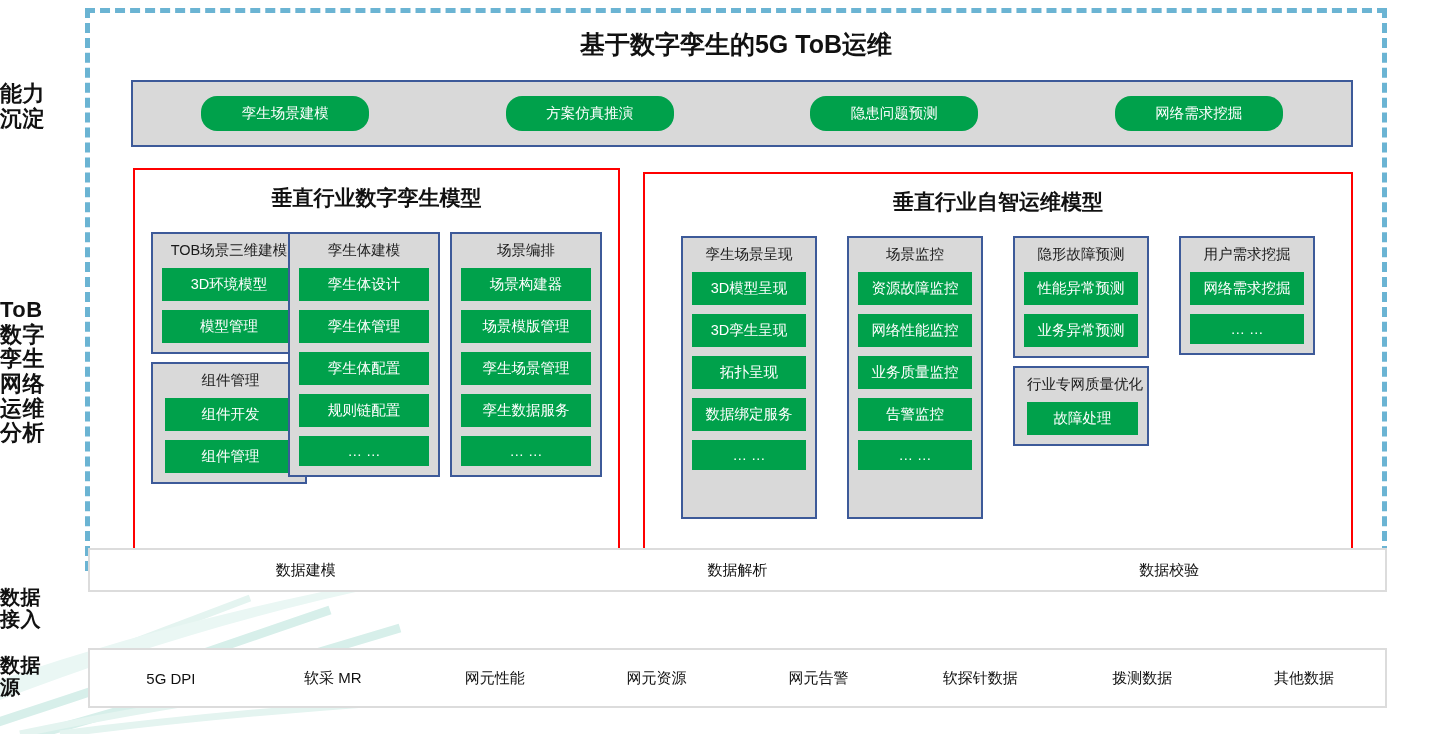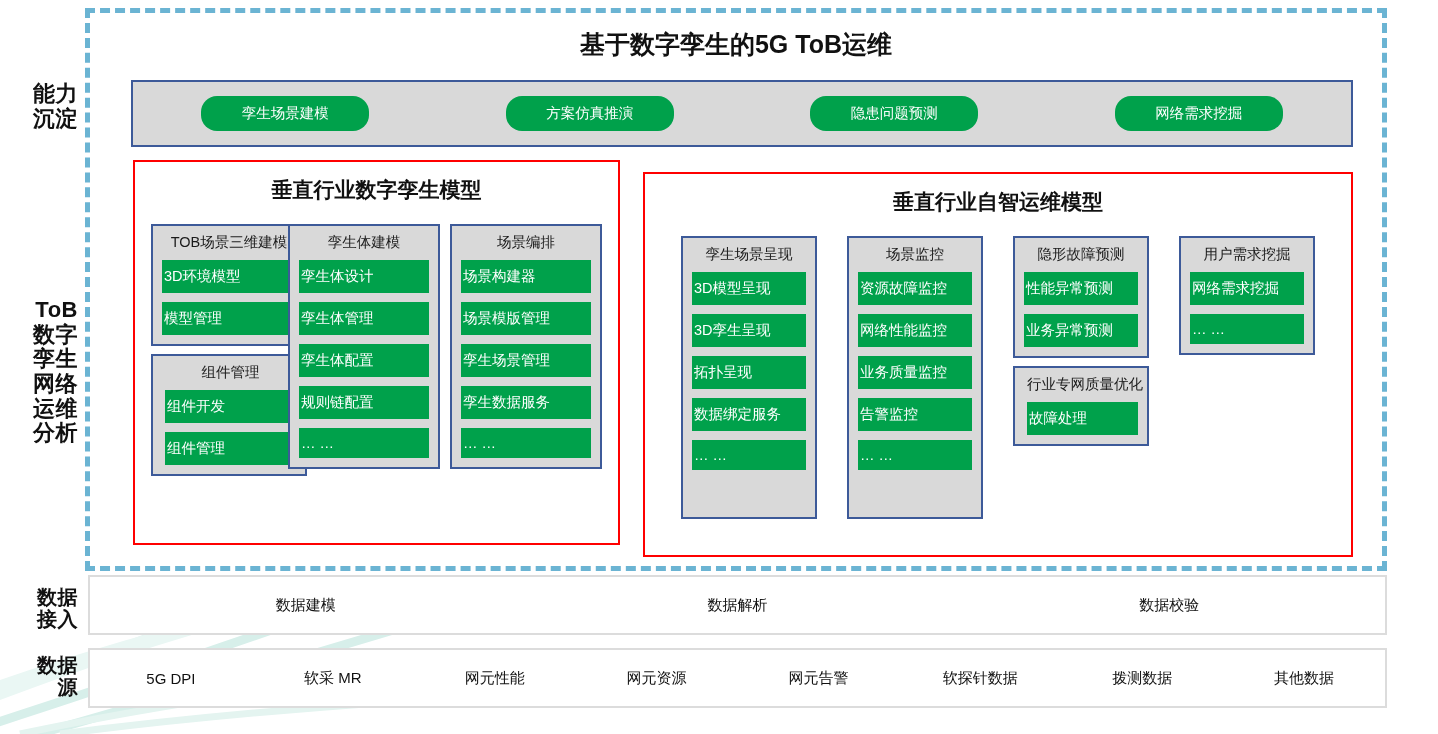--- a/index.html
+++ b/index.html
@@ -17,21 +17,21 @@
     position: absolute; left: 0; bottom: 0; width: 620px; height: 150px;
     pointer-events: none; z-index: 0;
   }
 
   #page { position: relative; width: 1438px; height: 734px; z-index: 1; }
 
   
   .row-label {
     position: absolute;
     width: 78px;
-    text-align: right;
+    text-align: left;
     font-weight: bold;
     color: #111111;
     line-height: 1.12;
     letter-spacing: 0.5px;
   }
 
   
   #dashed-frame {
     position: absolute;
     left: 85px; top: 8px;
@@ -67,21 +67,21 @@
     white-space: nowrap;
     border-radius: 16px;
   }
 
   
   .red-panel {
     position: absolute;
     border: 2px solid #FF0000;
     background: #ffffff;
   }
-  #panel-twin  { left: 133px; top: 160px; width: 487px; height: 385px; }
+  #panel-twin  { left: 133px; top: 168px; width: 487px; height: 385px; }
   #panel-ops   { left: 643px; top: 172px; width: 710px; height: 385px; }
 
   .panel-title {
     text-align: center;
     font-size: 21px; font-weight: bold; color: #111111;
     margin-top: 14px;
   }
 
   .col-wrap {
     position: absolute;
@@ -103,20 +103,21 @@
     text-align: center;
     font-size: 14.5px;
     color: #1a1a1a;
     margin-bottom: 8px;
     white-space: nowrap;
   }
   .item {
     background: #00A14B;
     color: #ffffff;
     font-size: 14.5px;
+    text-align: center;
     padding: 7px 2px;
     margin-bottom: 9px;
     white-space: nowrap;
   }
   .item:last-child { margin-bottom: 0; }
 
   .stack { display: flex; flex-direction: column; }
   .stack .grp + .grp { margin-top: 8px; padding-left: 12px; }
 
   
@@ -131,21 +132,21 @@
 
   
   .bottom-band {
     position: absolute;
     left: 88px; width: 1299px;
     background: #ffffff;
     border: 2px solid #DCDCDC;
     display: flex;
     align-items: center;
   }
-  #data-access-band { top: 575px; height: 60px; }
+  #data-access-band { top: 548px; height: 44px; }
   #data-source-band { top: 648px; height: 60px; }
   .band-cell {
     flex: 1 1 0;
     text-align: center;
     font-size: 15px;
     color: #111111;
     white-space: nowrap;
   }
 </style>
 </head>

